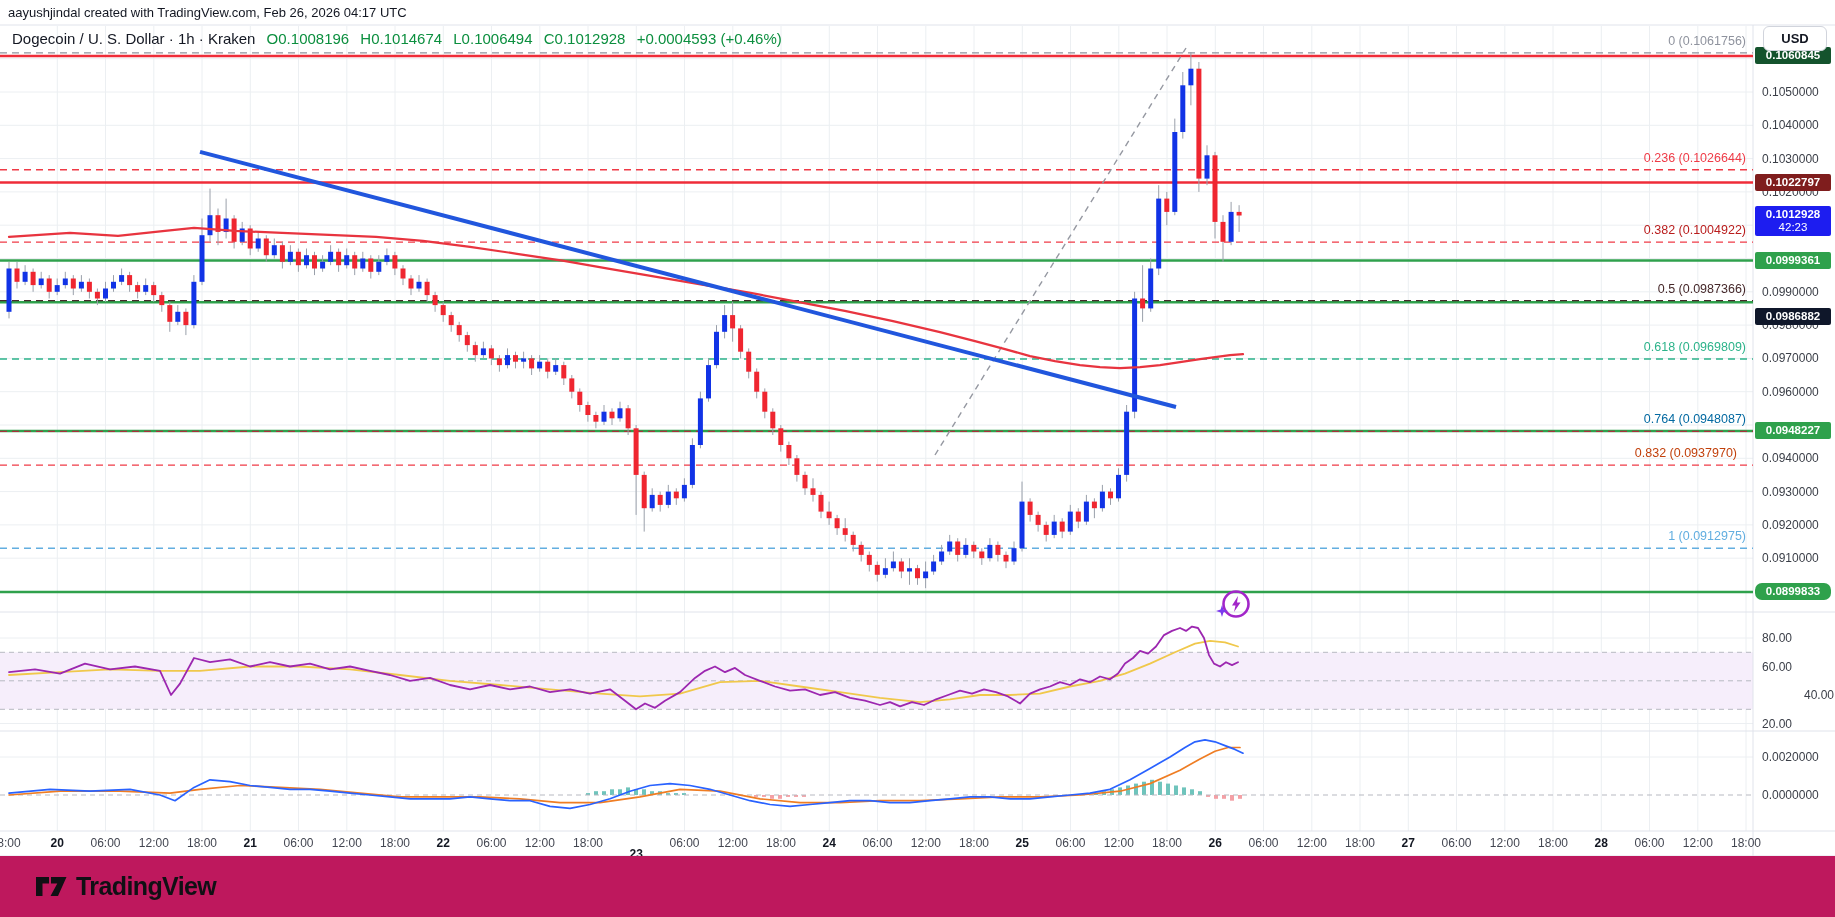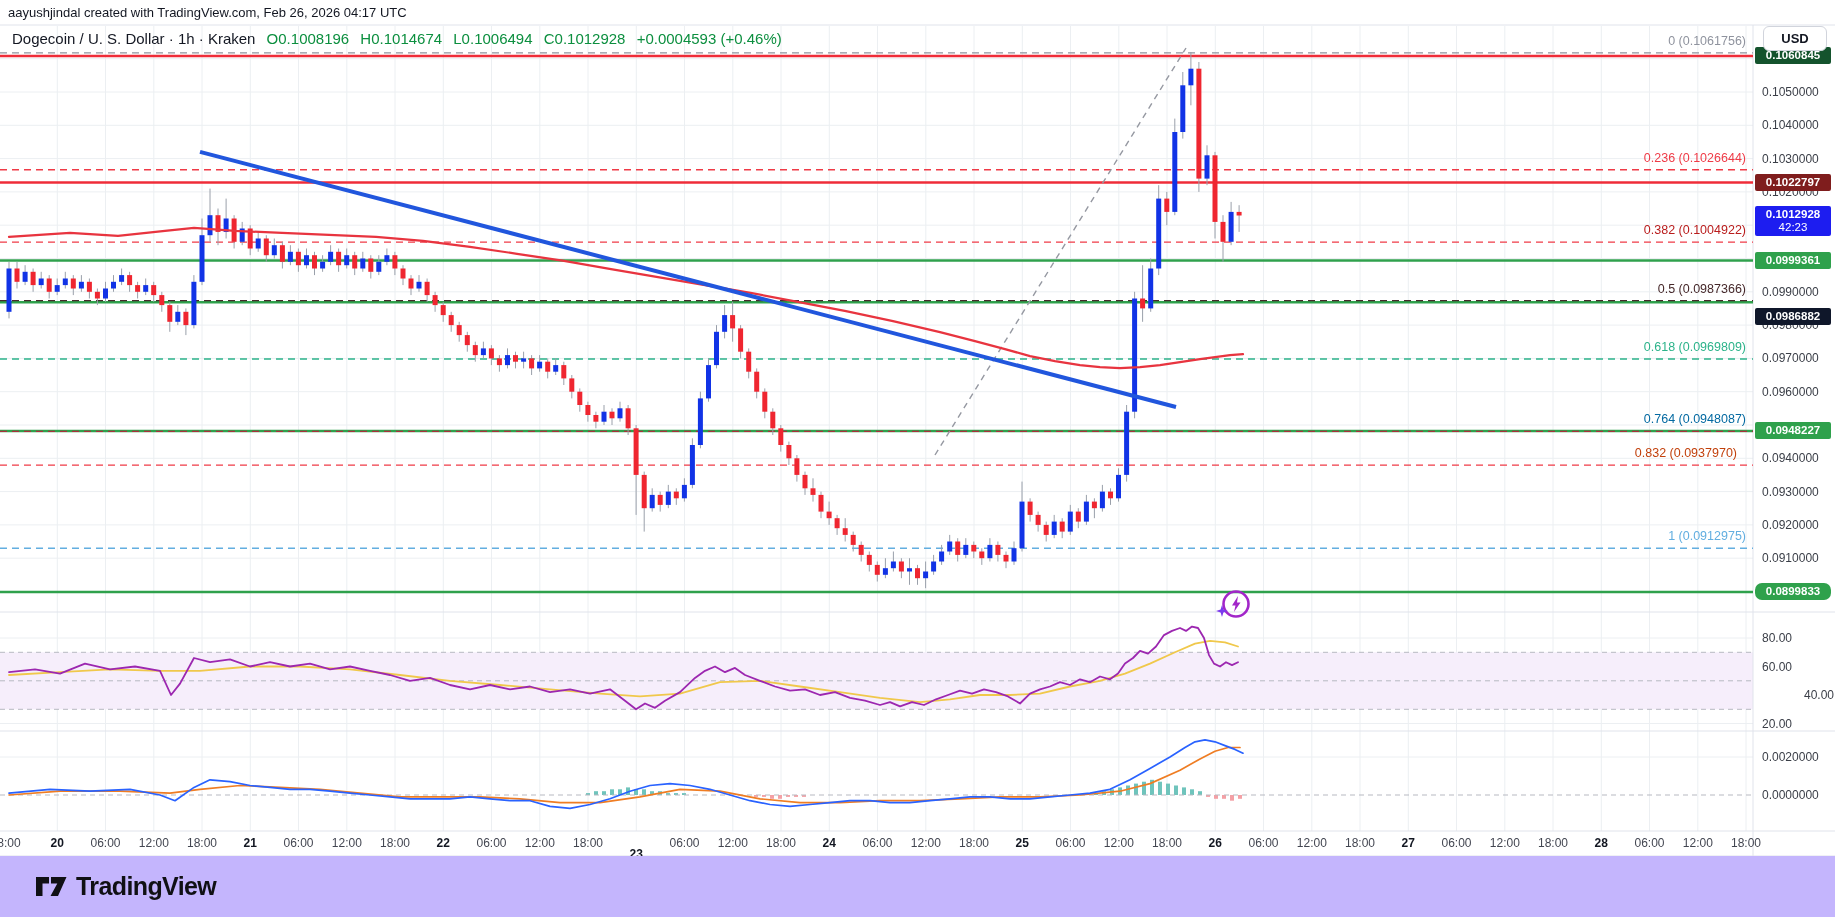--- a/index.html
+++ b/index.html
@@ -14,21 +14,21 @@
   .fib-lbl{font-size:12.5px;z-index:4;}
   .tick{font-size:12px;color:#3a3e47;}
   .tag{position:absolute;left:1755px;width:76px;z-index:6;color:#fff;font-size:11.5px;font-weight:700;
        text-align:center;padding:2px 0;border-radius:2px;line-height:13px;}
   .usd-btn{position:absolute;left:1763px;top:26px;width:62px;height:23px;z-index:7;background:#fff;
        border:1px solid #d1d4dc;border-radius:6px;font-size:13px;font-weight:600;color:#131722;
        display:flex;align-items:center;justify-content:center;}
   .time-lbl{position:absolute;top:836px;width:44px;margin-left:-22px;text-align:center;
        font-size:12px;color:#434651;z-index:4;}
   .time-lbl.major{color:#131722;font-weight:700;}
-  .footer{position:absolute;left:0;top:856px;width:1835px;height:61px;background:#c4b5fd;z-index:5;}
+  .footer{position:absolute;left:0;top:856px;width:1835px;height:61px;background:#be185d;z-index:5;}
   .brand{position:absolute;left:36px;top:16px;display:flex;align-items:center;gap:9px;}
   .brand-text{font-size:25px;font-weight:700;color:#101014;letter-spacing:-0.6px;}
 </style>
 </head>
 <body>
 
 <div class="stage">
   <div class="attribution">aayushjindal created with TradingView.com, Feb 26, 2026 04:17 UTC</div>
 
   <svg class="plot" id="chart-svg" width="1835" height="917">

